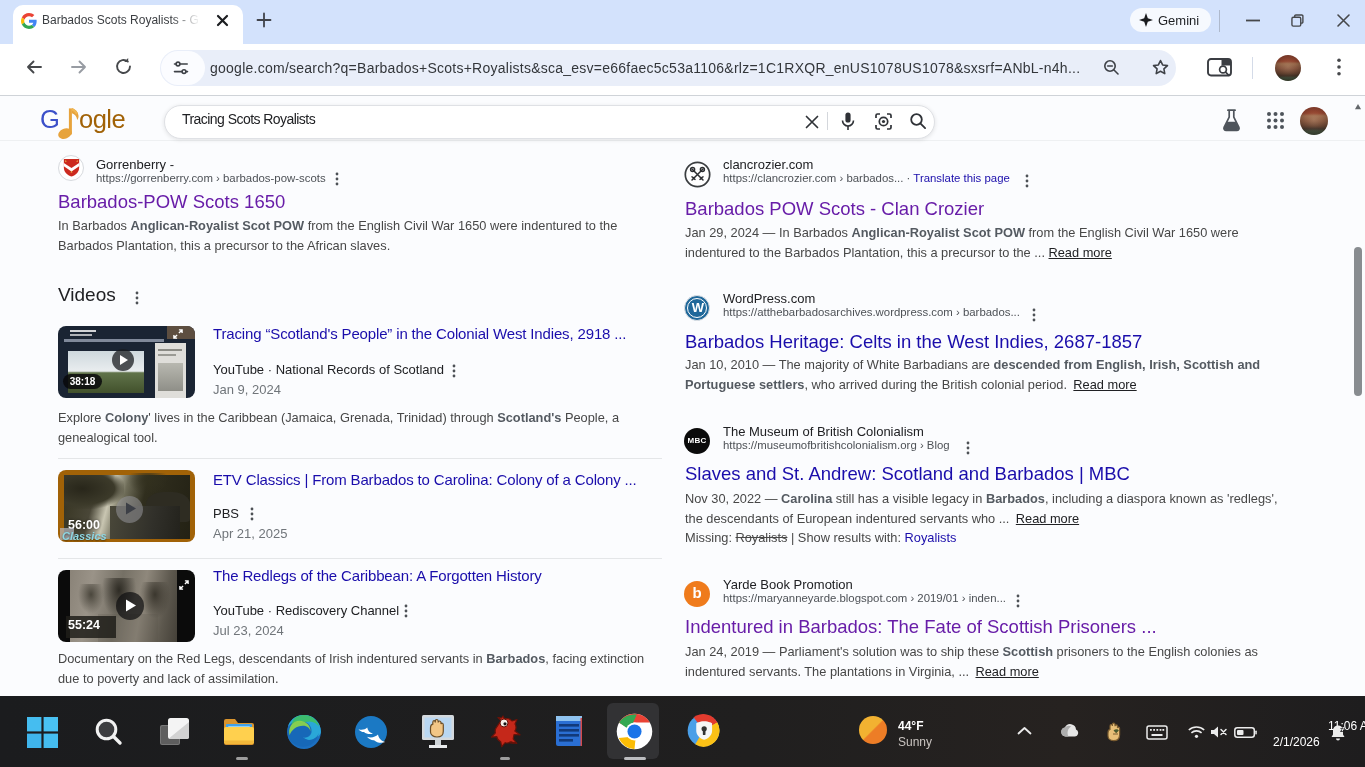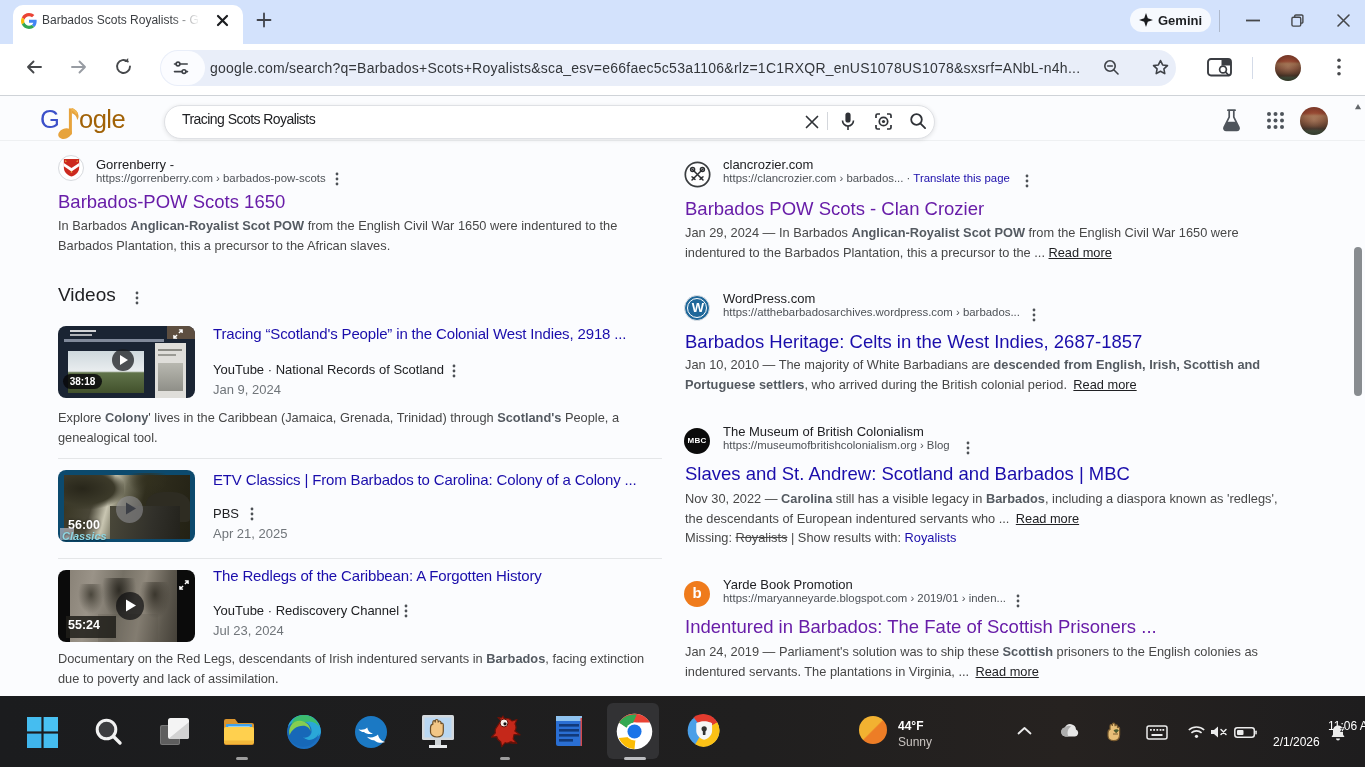--- a/index.html
+++ b/index.html
@@ -54,21 +54,21 @@
 <svg class="abs" style="left:215px;top:13px" width="15" height="15" viewBox="0 0 15 15">
     <path d="M3 3l9 9M12 3l-9 9" stroke="#1c1e21" stroke-width="2.2" stroke-linecap="round"></path>
   </svg>
 <svg class="abs" style="left:256px;top:12px" width="16" height="16" viewBox="0 0 16 16">
     <path d="M8 1.5v13M1.5 8h13" stroke="#40434a" stroke-width="1.8" stroke-linecap="round"></path>
   </svg>
 <div class="abs gemini"></div>
 <svg class="abs" style="left:1138px;top:12px" width="16" height="16" viewBox="0 0 16 16">
     <path d="M8 1 L9.8 6.2 15 8 L9.8 9.8 8 15 6.2 9.8 1 8 6.2 6.2 Z" fill="#191b1e"></path>
   </svg>
-<div class="abs" style="left:1158px;top:13px;font-size:13px;font-weight:bold;color:#1d1f22">Gemini</div>
+<div class="abs" style="left:1158px;top:13px;font-size:13px;font-weight:normal;color:#1d1f22">Gemini</div>
 <div class="abs" style="left:1219px;top:10px;width:1px;height:22px;background:#aeb9cc"></div>
 <svg class="abs" style="left:1245px;top:19px" width="16" height="3" viewBox="0 0 16 3">
     <path d="M1 1.5h14" stroke="#46484b" stroke-width="1.8"></path>
   </svg>
 <svg class="abs" style="left:1291px;top:14px" width="13" height="13" viewBox="0 0 14 14">
     <rect x="1" y="3.5" width="9.5" height="9.5" rx="1.5" fill="none" stroke="#46484b" stroke-width="1.5"></rect>
     <path d="M4 3.5V2.2a1.2 1.2 0 0 1 1.2-1.2h6.4a1.2 1.2 0 0 1 1.2 1.2v6.4a1.2 1.2 0 0 1-1.2 1.2H10.5" fill="none" stroke="#46484b" stroke-width="1.5"></path>
   </svg>
 <svg class="abs" style="left:1336px;top:13px" width="15" height="15" viewBox="0 0 15 15">
     <path d="M2 2l11 11M13 2L2 13" stroke="#46484b" stroke-width="1.6" stroke-linecap="round"></path>
@@ -224,21 +224,21 @@
 <div class="abs vsrc" style="left:213px;top:362px">YouTube · National Records of Scotland</div>
 <svg class="abs" style="left:452px;top:364px" width="4" height="14" viewBox="0 0 4 14" fill="#4d5156">
     <circle cx="2" cy="2" r="1.4"></circle>
     <circle cx="2" cy="7" r="1.4"></circle>
     <circle cx="2" cy="12" r="1.4"></circle>
   </svg>
 <div class="abs vdate" style="left:213px;top:382px">Jan 9, 2024</div>
 <div class="abs snip" style="left:58px;top:408px;width:600px">Explore <b>Colony</b>' lives in the Caribbean (Jamaica, Grenada, Trinidad) through <b>Scotland's</b> People, a<br>genealogical tool.</div>
 <div class="abs sep" style="left:58px;top:458px;width:604px"></div>
 
-<div class="abs" style="left:58px;top:470px;width:137px;height:72px;border-radius:8px;background:#0c4a6e;overflow:hidden">
+<div class="abs" style="left:58px;top:470px;width:137px;height:72px;border-radius:8px;background:#a16207;overflow:hidden">
   <div class="abs" style="left:6px;top:5px;width:126px;height:64px;background:linear-gradient(105deg,#34321f 0%,#4a4738 25%,#c9c6b2 36%,#6e6c58 46%,#302e1e 60%,#232114 100%)"></div>
   <div class="abs" style="left:6px;top:5px;width:60px;height:34px;background:radial-gradient(ellipse at 30% 40%,#28261a 0%,#3c3a2a 55%,rgba(60,58,42,0) 75%)"></div>
   <div class="abs" style="left:70px;top:3px;width:40px;height:22px;background:radial-gradient(ellipse at 50% 30%,#32301e 0%,rgba(50,48,30,0) 70%)"></div>
   <div class="abs" style="left:88px;top:22px;width:44px;height:30px;border-radius:40% 40% 10% 10%;background:#2e2c22"></div>
   <div class="abs" style="left:52px;top:36px;width:70px;height:33px;background:linear-gradient(100deg,#4a483a,#31302a 60%,#23221c)"></div>
   <div class="abs" style="left:58px;top:26px;width:27px;height:27px;border-radius:50%;background:rgba(150,150,155,.55)"></div>
   <svg class="abs" style="left:68px;top:32px" width="10" height="13" viewBox="0 0 9 11">
       <path d="M0 0l9 5.5L0 11z" fill="#3c3f46"></path>
     </svg>
   <div class="abs" style="left:10px;top:48px;color:#fff;font-size:12.5px;font-weight:bold;text-shadow:0 0 3px rgba(0,0,0,.6)">56:00</div>

